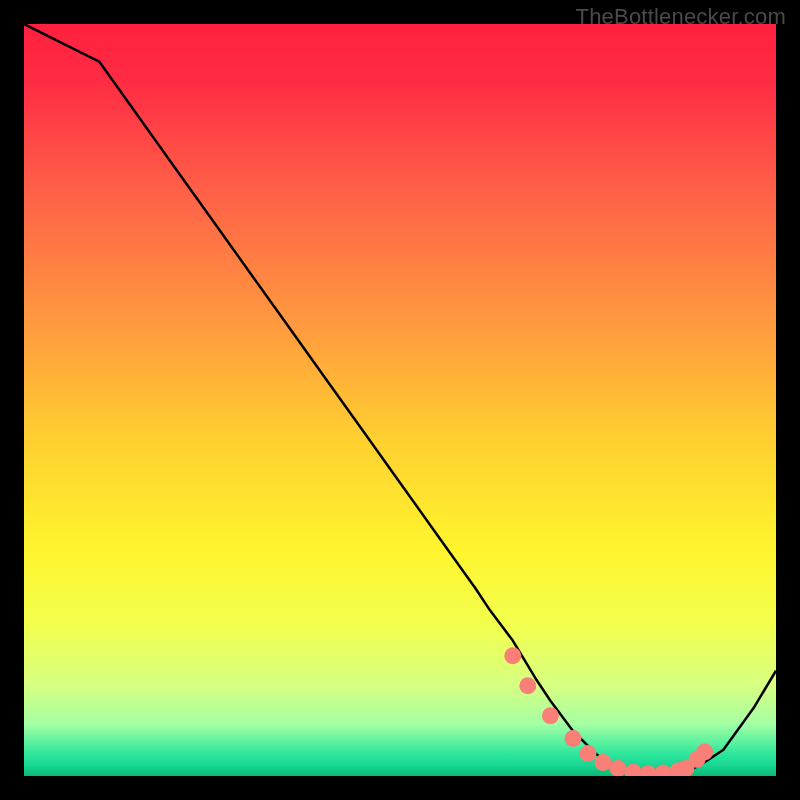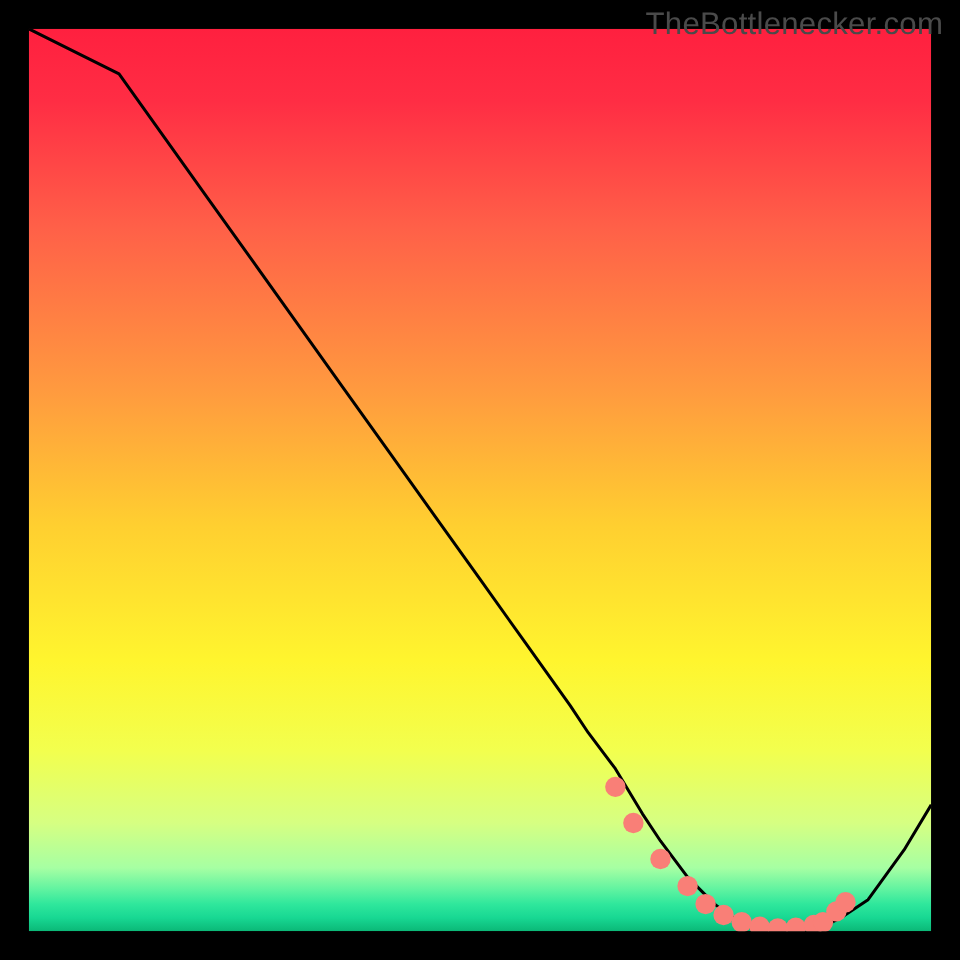--- a/index.html
+++ b/index.html
@@ -15,21 +15,21 @@
     position: relative;
     width: 800px;
     height: 800px;
     background: #000;
   }
   .watermark {
     position: absolute;
     top: 4px;
     right: 14px;
     color: #4a4a4a;
-    font-size: 26px;
+    font-size: 22px;
     font-weight: 500;
     letter-spacing: 0.2px;
     z-index: 10;
   }
   .plot {
     position: absolute;
     left: 24px;
     top: 24px;
     width: 752px;
     height: 752px;

